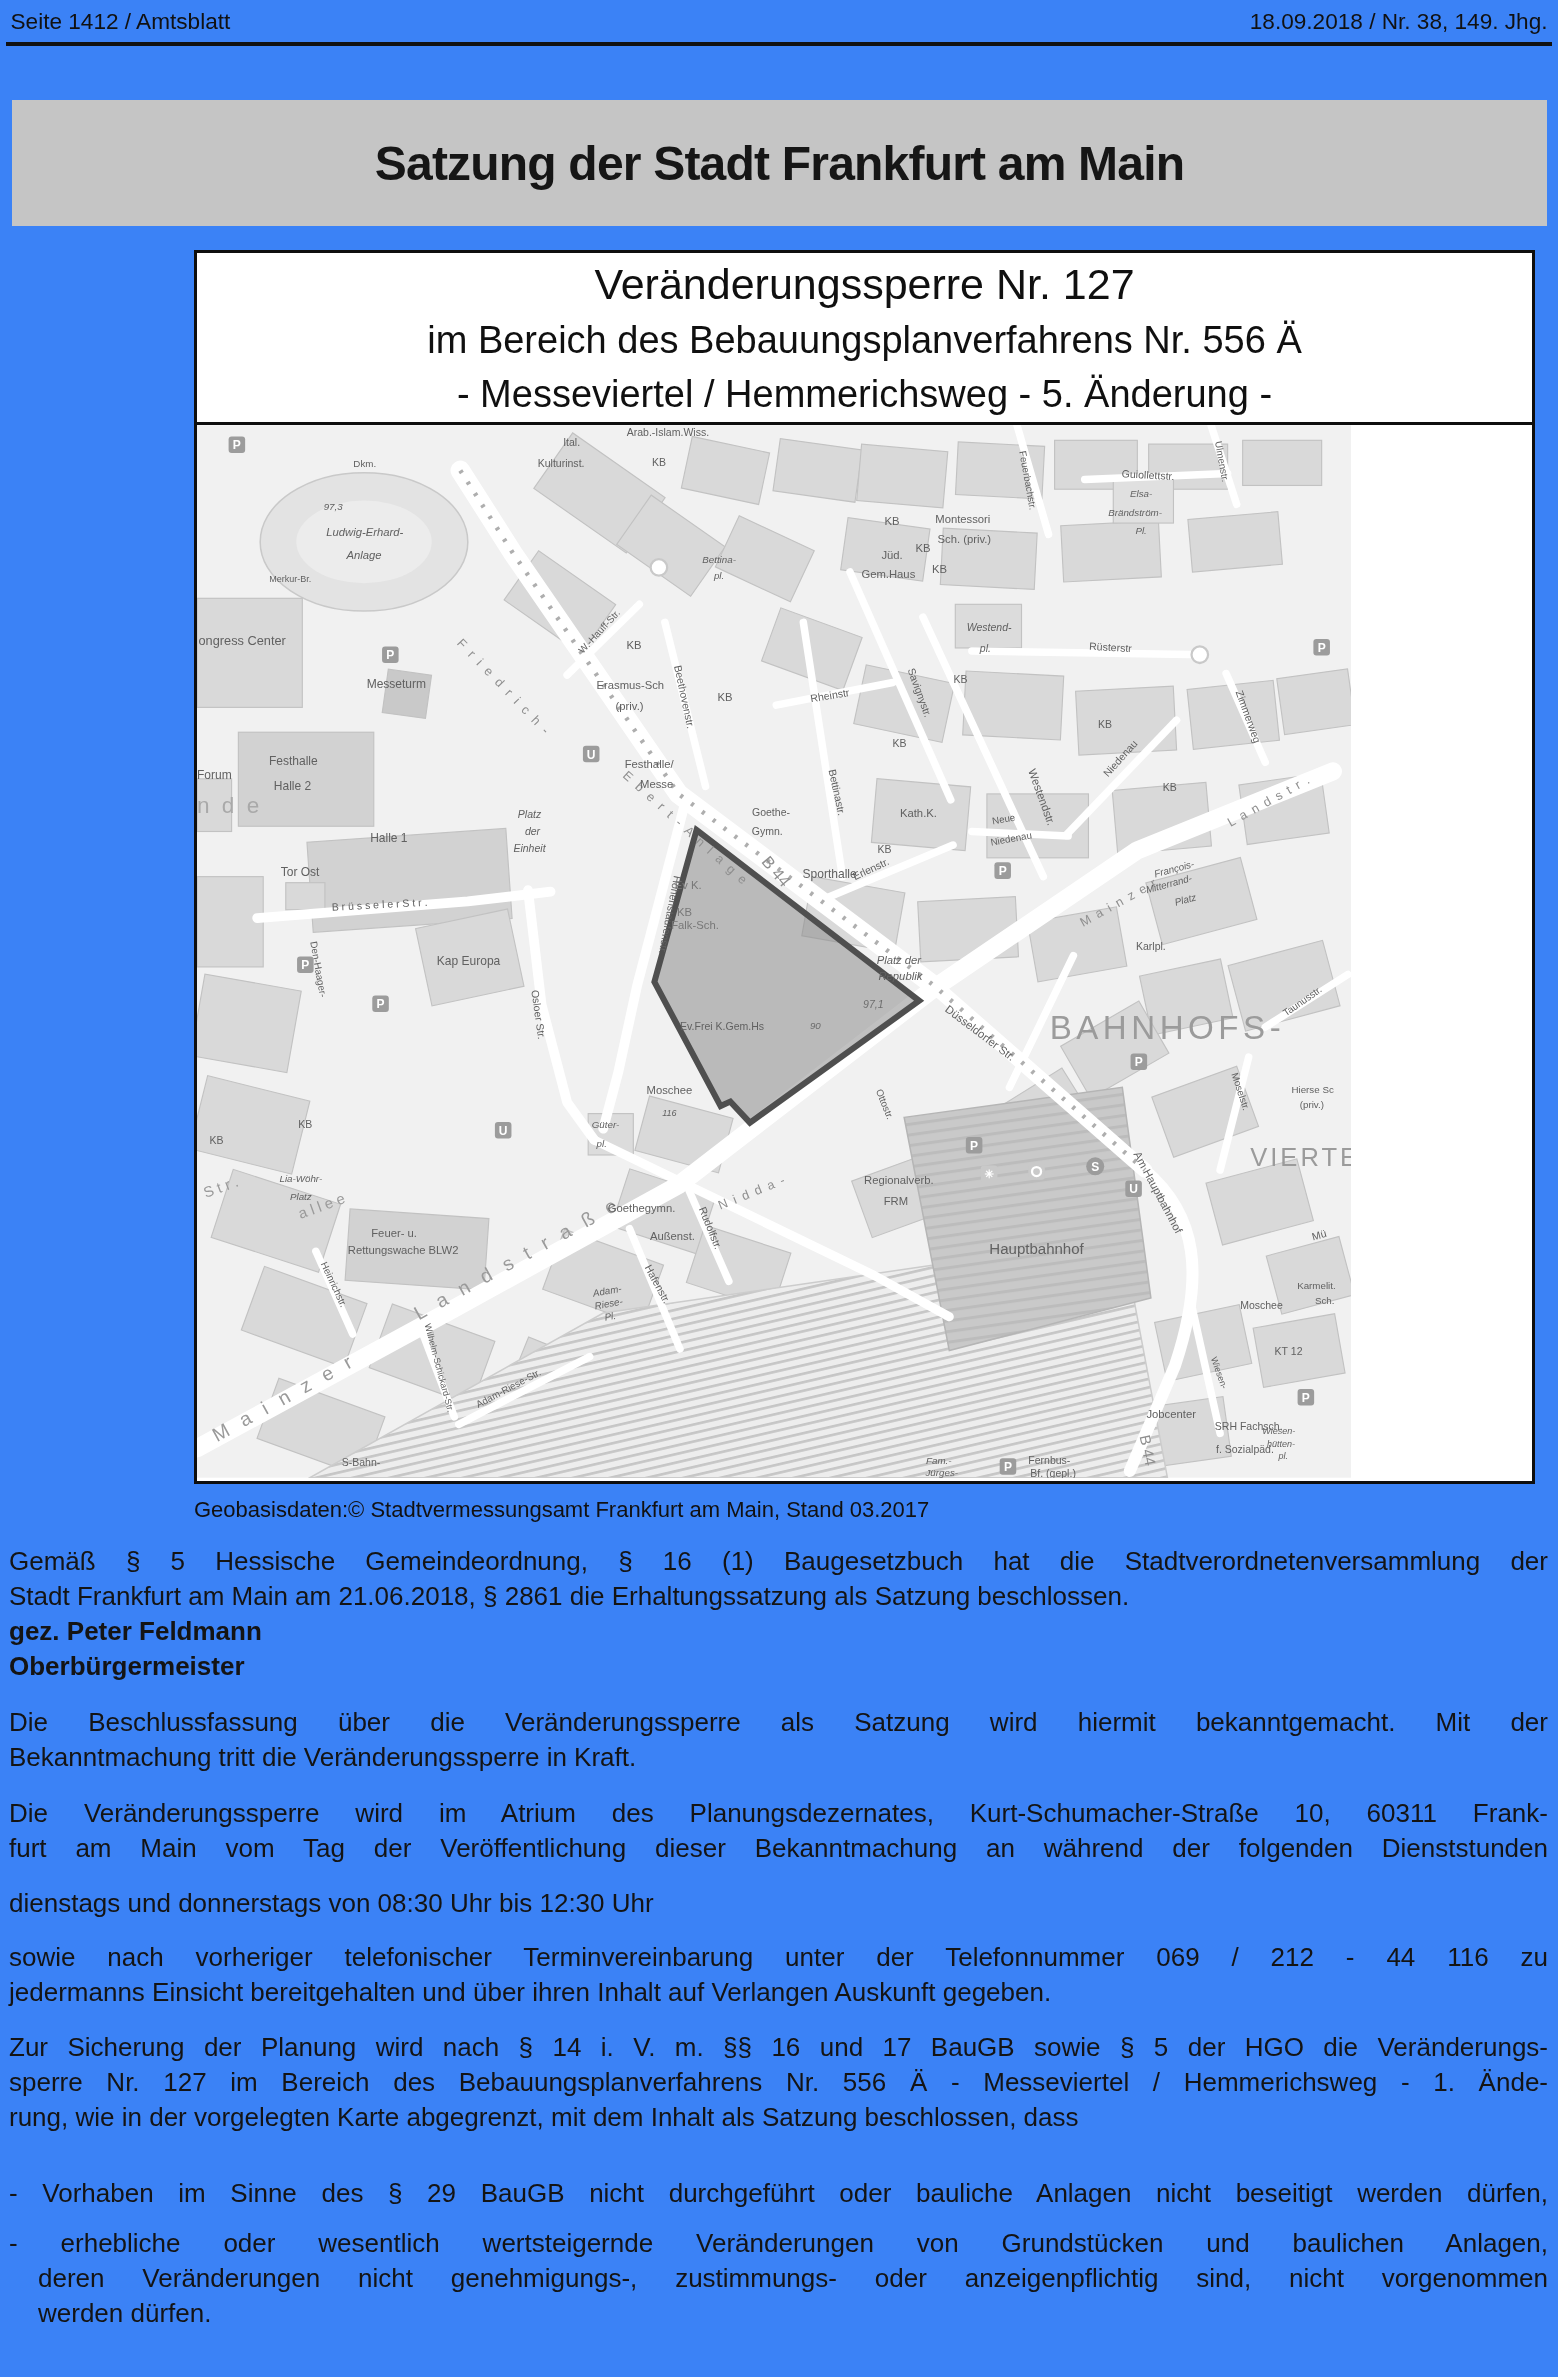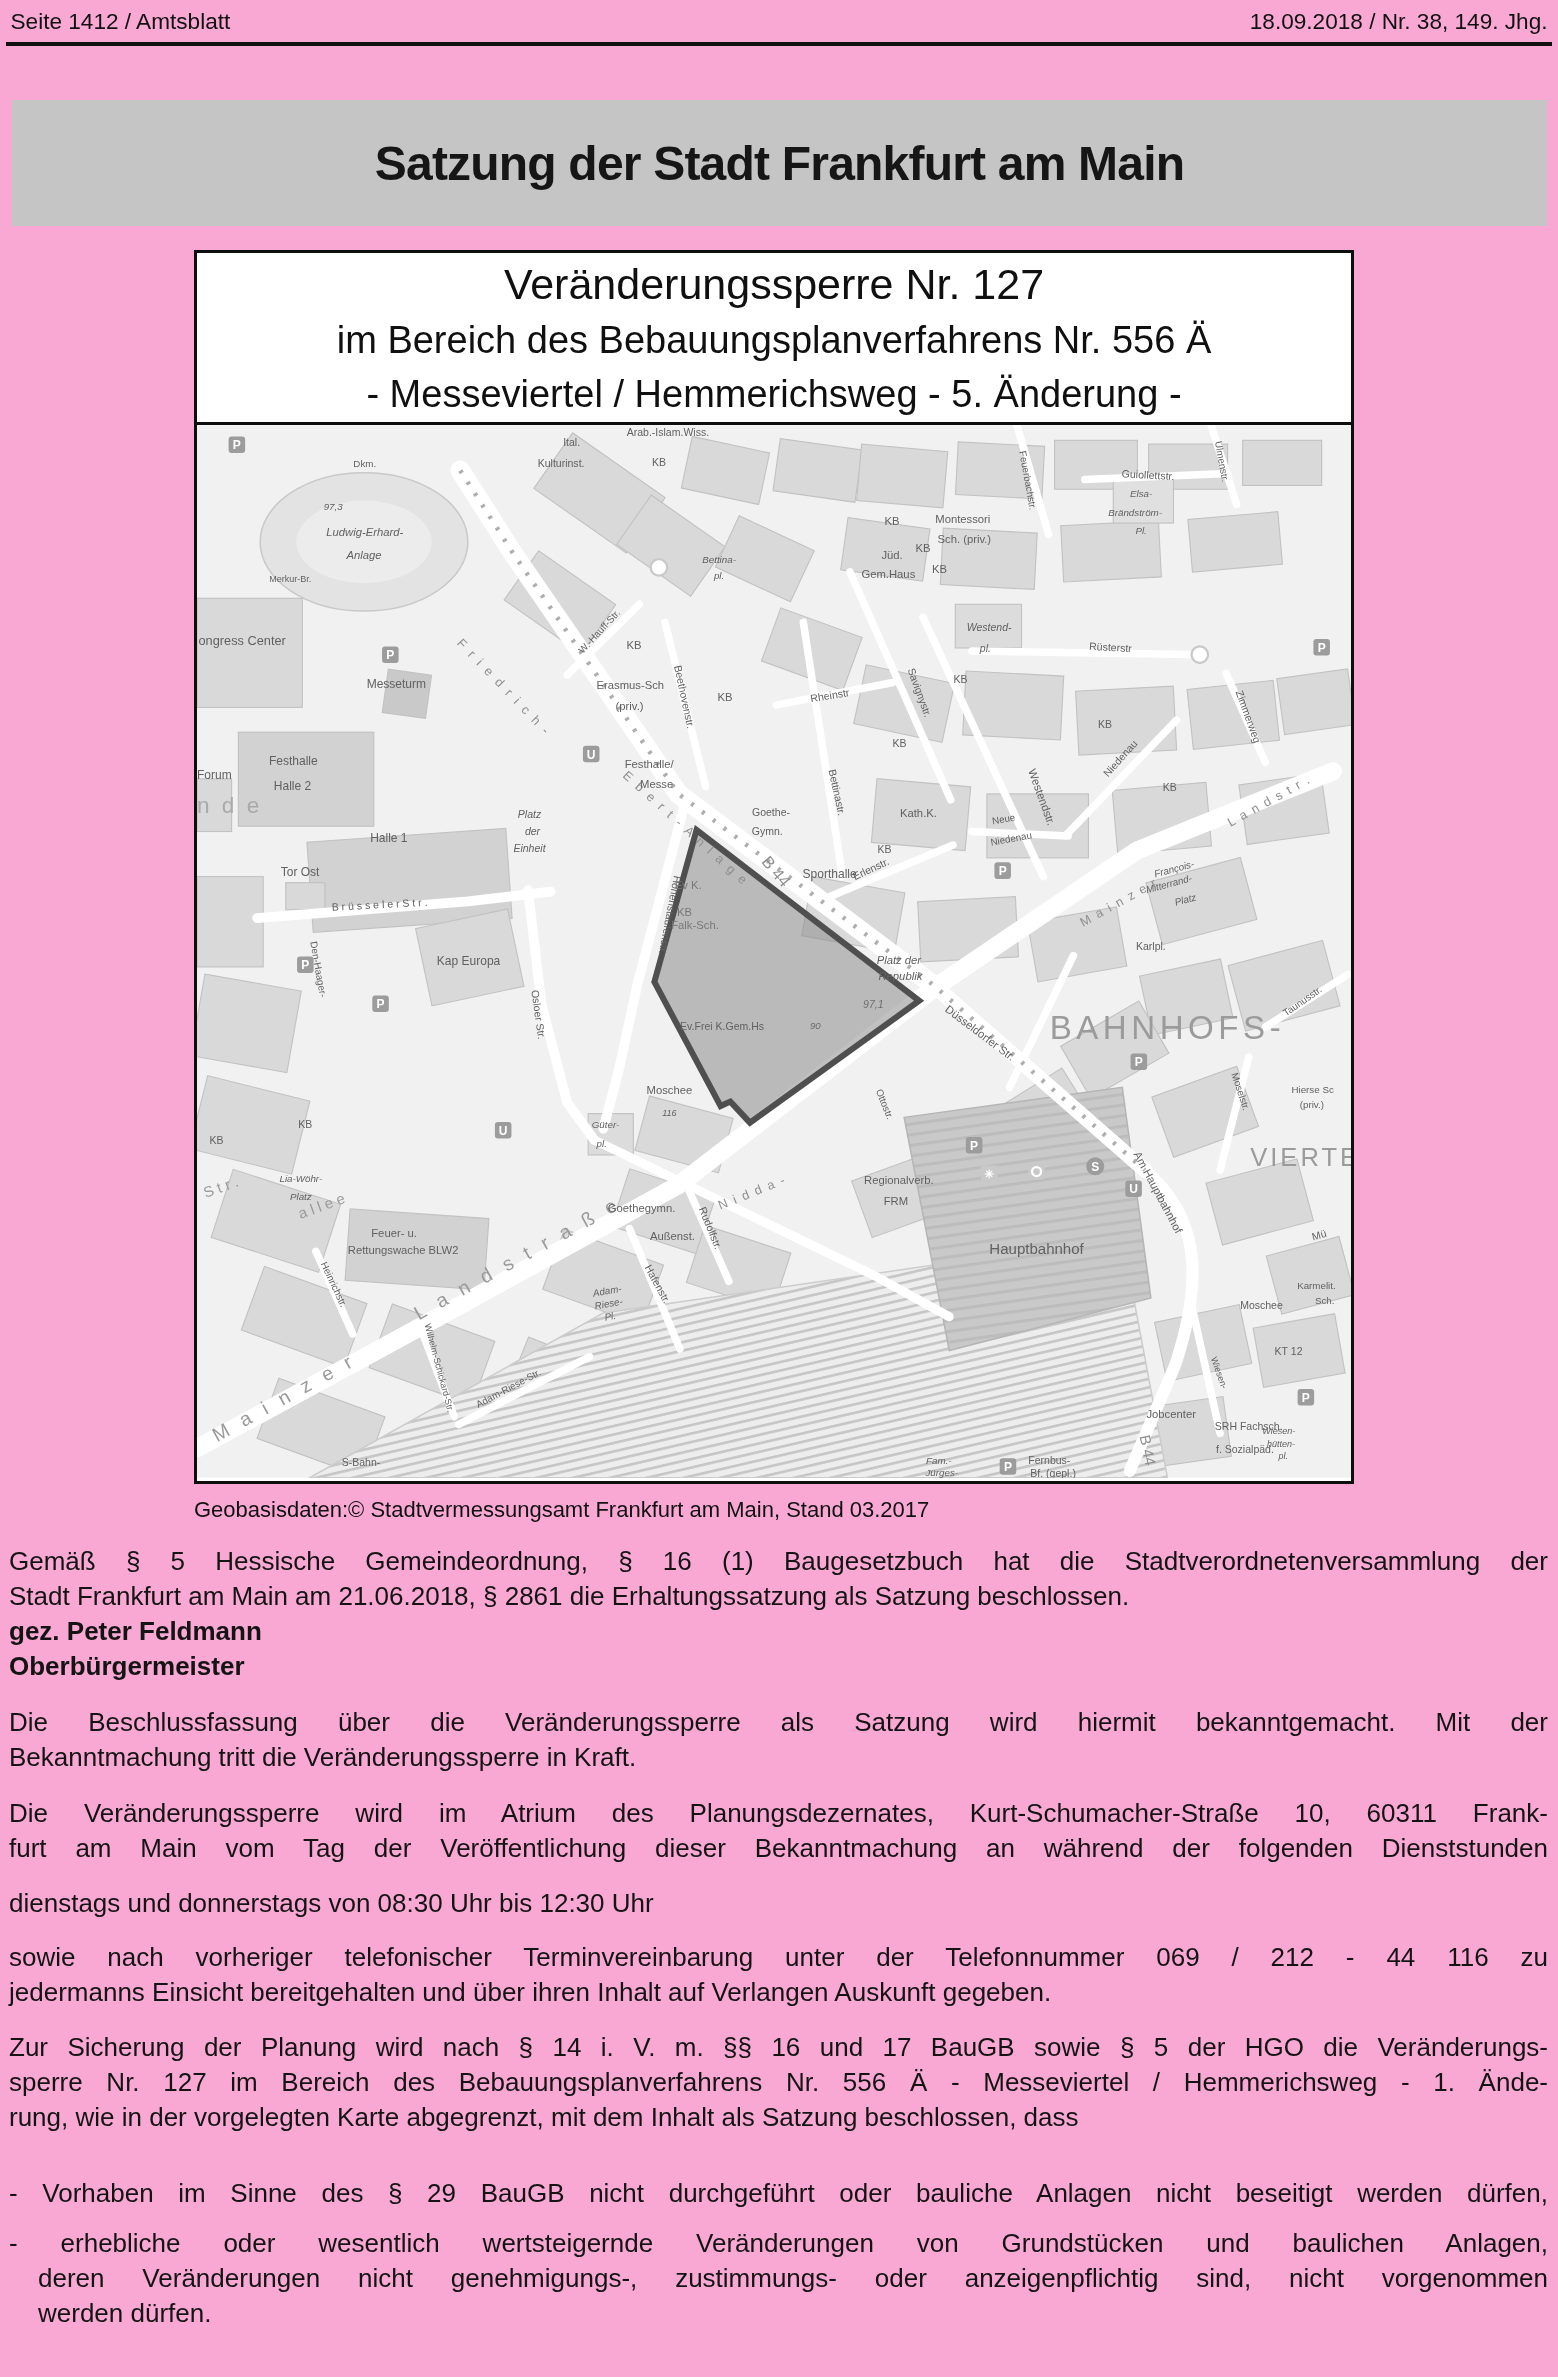--- a/index.html
+++ b/index.html
@@ -1,28 +1,28 @@
 <!DOCTYPE html>
 <html style="font-size:12px"><head>
 <meta charset="utf-8">
 <style>
   html,body{margin:0;padding:0;background:#888;}
-  .page{position:relative;width:1558px;height:2377px;background:#f9a8d4;overflow:hidden;
+  .page{position:relative;width:1558px;height:2377px;background:#3b82f6;overflow:hidden;
         font-family:"Liberation Sans",sans-serif;color:#1a1a1a;}
   
   .hdr{position:absolute;top:9px;left:10.5px;right:10.5px;font-size:22.6px;color:#111;}
   .hdr .l{float:left;}
   .hdr .r{float:right;}
   .rule{position:absolute;top:42px;left:6px;right:6px;height:3.8px;background:#111;}
   
   .band{position:absolute;left:12px;top:100px;width:1535px;height:126px;background:#c5c5c5;
         display:flex;align-items:center;justify-content:center;}
   .band h1{margin:8px;font-size:48px;font-weight:bold;color:#161616;letter-spacing:-0.8px;text-align:center;}
   
-  .frame{position:absolute;left:194px;top:250px;width:1160px;height:1234px;border:3px solid #0e0e0e;
+  .frame{position:absolute;left:194px;top:250px;width:1341px;height:1234px;border:3px solid #0e0e0e;
          box-sizing:border-box;background:#fff;}
   .mtitle{height:172px;border-bottom:3px solid #0e0e0e;box-sizing:border-box;display:flex;
           flex-direction:column;align-items:center;justify-content:center;gap:10.5px;}
   .mtitle .t1{font-size:43px;color:#101010;}
   .mtitle .t2,.mtitle .t3{font-size:38px;color:#101010;}
   .mapsvg{display:block;}
   .caption{position:absolute;left:194px;top:1497px;font-size:22px;color:#111;}
   
   .body{position:absolute;left:9px;top:1544px;width:1539px;font-size:26px;line-height:35px;color:#141414;}
   .para .line{text-align:left;}

